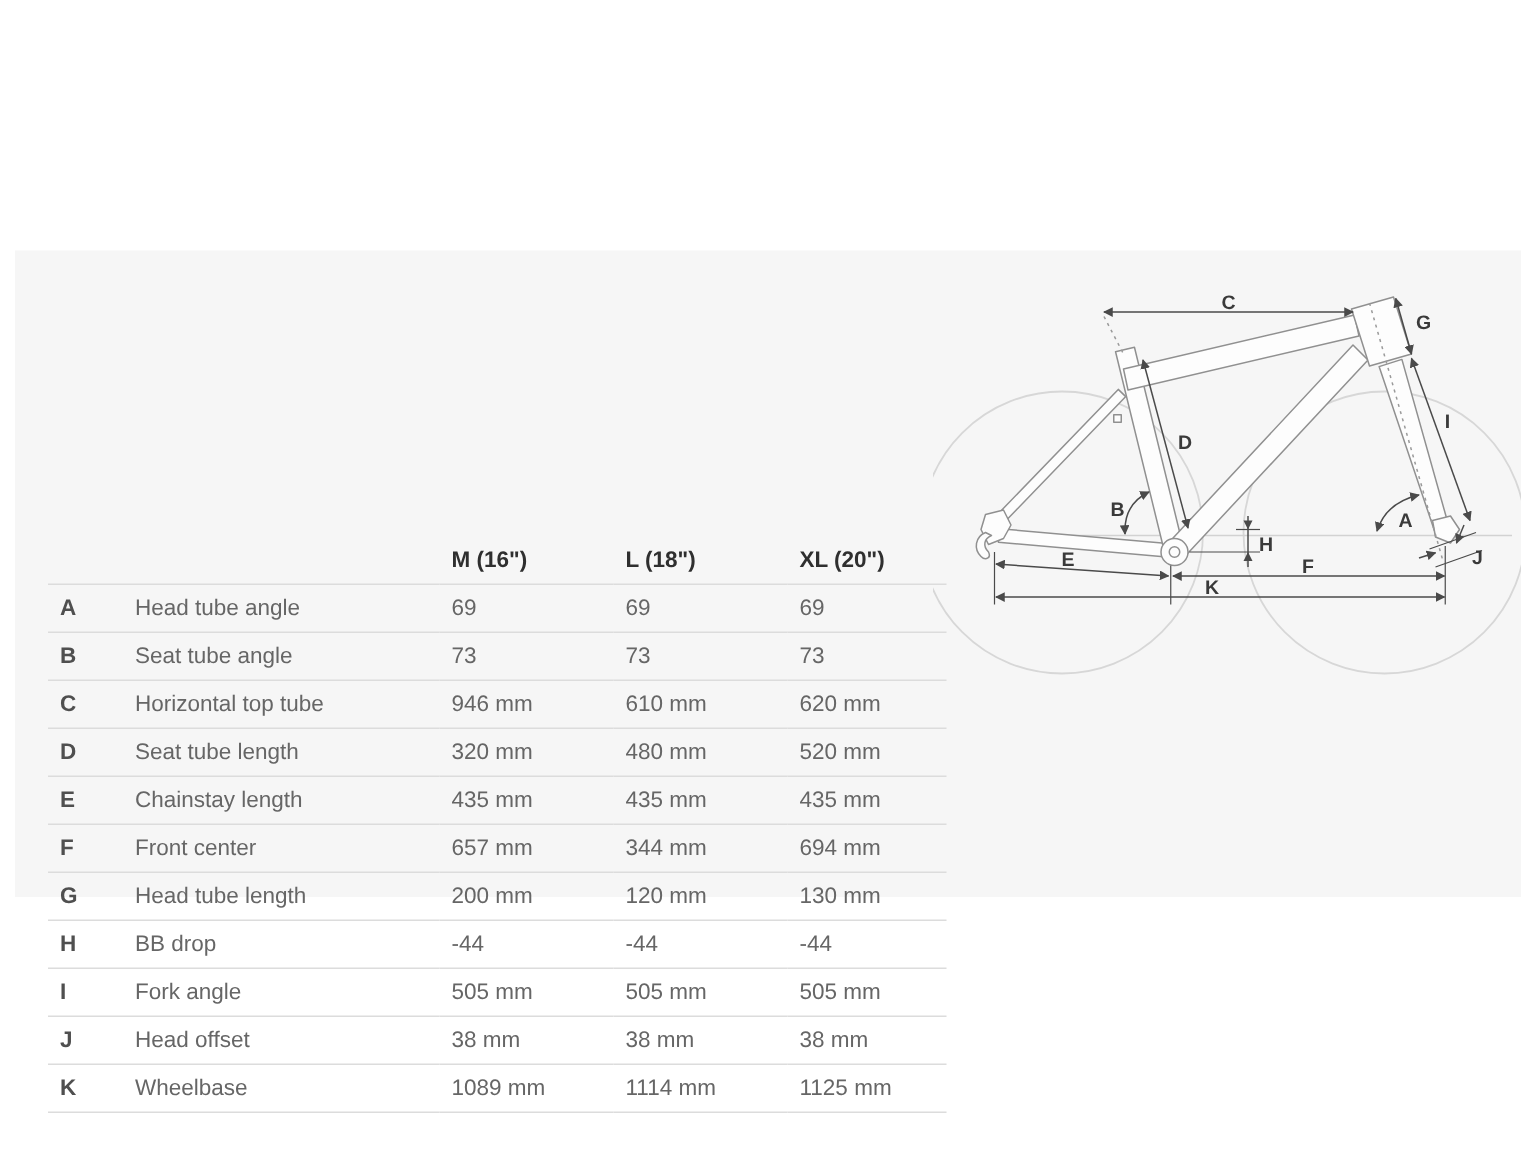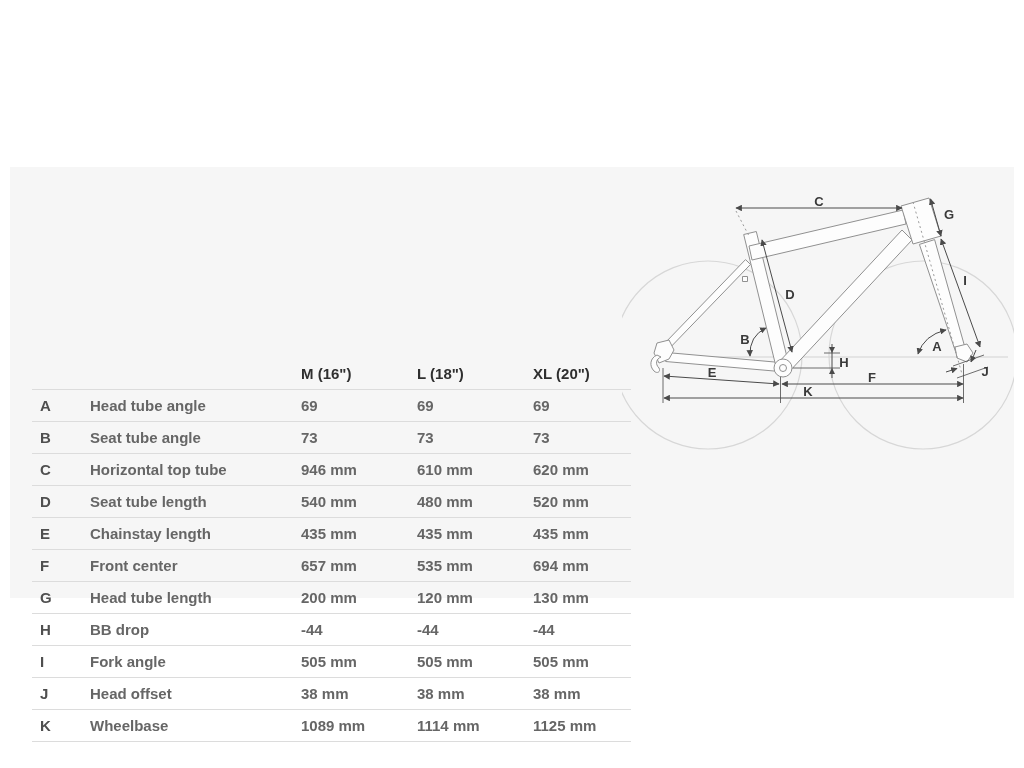--- a/index.html
+++ b/index.html
@@ -32,21 +32,21 @@
   table.geo col.c-l{width:116px;}
   table.geo col.c-xl{width:106px;}
   table.geo th, table.geo td{
     height:31px;padding:0 0 0 8px;text-align:left;vertical-align:middle;
     font-size:15px;border-bottom:1px solid var(--divider);
     white-space:nowrap;overflow:hidden;
   }
   table.geo th{
     color:var(--header-text);font-weight:700;
   }
-  table.geo td{color:var(--text);font-weight:700;}
+  table.geo td{color:var(--text);font-weight:400;}
   table.geo td.letter{color:var(--letter-text);font-weight:700;}
   svg.diagram{position:absolute;left:622px;top:167px;}
   .wheel{fill:none;stroke:var(--wheel-stroke);stroke-width:1.2;}
   .axle{stroke:var(--axle-line);stroke-width:1;}
   .tube{fill:#fdfdfd;stroke:var(--frame-stroke);stroke-width:1;stroke-linejoin:round;}
   .dim{stroke:var(--dimension);stroke-width:1;fill:none;}
   .tick{stroke:var(--dimension);stroke-width:0.8;fill:none;}
   .arr2{marker-start:url(#ar);marker-end:url(#ar);}
   .arrE{marker-end:url(#ar);}
   .arrowfill{fill:var(--dimension);stroke:none;}
@@ -93,36 +93,36 @@
       <tr>
         <td class="letter">C</td>
         <td>Horizontal top tube</td>
         <td>946 mm</td>
         <td>610 mm</td>
         <td>620 mm</td>
       </tr>
       <tr>
         <td class="letter">D</td>
         <td>Seat tube length</td>
-        <td>540 mm</td>
+        <td>320 mm</td>
         <td>480 mm</td>
         <td>520 mm</td>
       </tr>
       <tr>
         <td class="letter">E</td>
         <td>Chainstay length</td>
         <td>435 mm</td>
         <td>435 mm</td>
         <td>435 mm</td>
       </tr>
       <tr>
         <td class="letter">F</td>
         <td>Front center</td>
         <td>657 mm</td>
-        <td>535 mm</td>
+        <td>344 mm</td>
         <td>694 mm</td>
       </tr>
       <tr>
         <td class="letter">G</td>
         <td>Head tube length</td>
         <td>200 mm</td>
         <td>120 mm</td>
         <td>130 mm</td>
       </tr>
       <tr>

